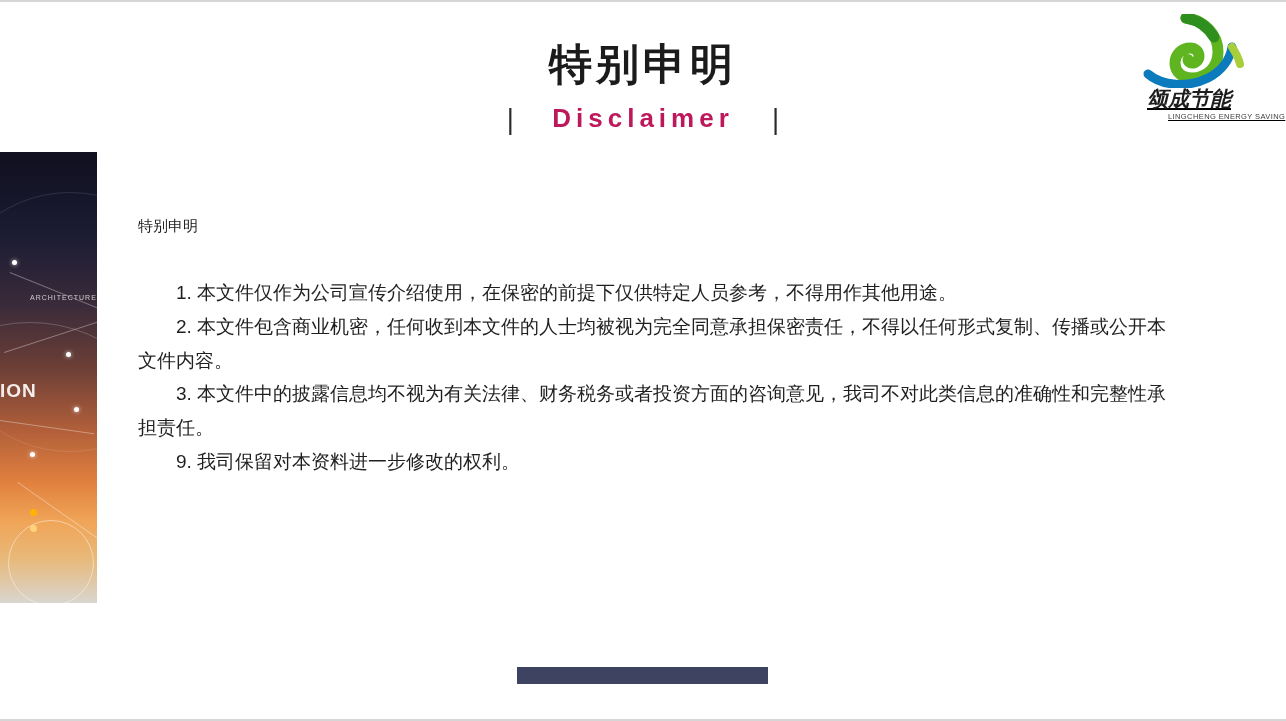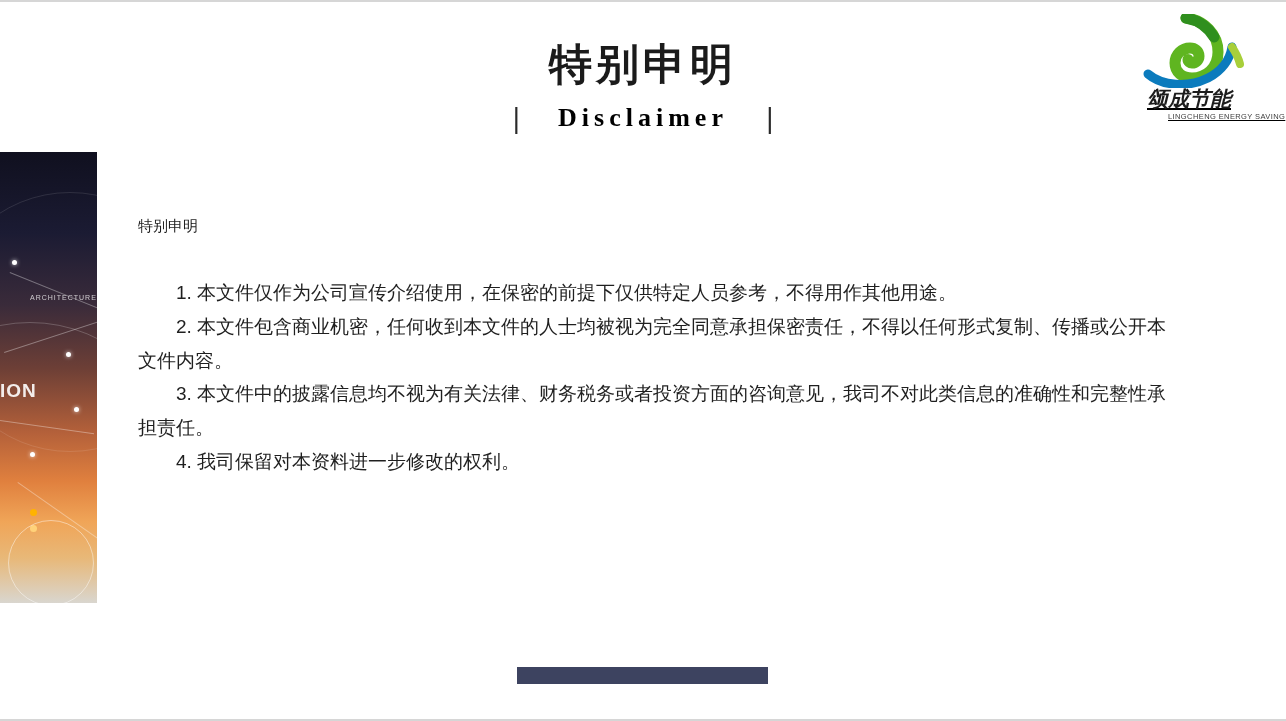--- a/index.html
+++ b/index.html
@@ -47,25 +47,25 @@
     gap: 34px;
   }
   .bar-glyph {
     font-family: "DejaVu Sans Mono", monospace;
     font-size: 26px;
     color: #2a2a2a;
     font-weight: 400;
     line-height: 1;
   }
   .title-en {
-    font-family: Liberation Serif, serif;
+    font-family: Liberation Sans, sans-serif;
     font-size: 26px;
     font-weight: 700;
     letter-spacing: 5px;
-    color: #000000;
+    color: #be185d;
   }
 
   
   .logo {
     position: absolute;
     right: 36px; top: 14px;
     width: 122px; height: 108px; text-decoration: underline;
   }
   .logo-mark {
     position: relative;
@@ -246,18 +246,18 @@
     <div class="strip-pin" style="left:30px; top:357px;"></div>
     <div class="strip-pin" style="left:30px; top:373px; background:#ffd27a;"></div>
     <div class="strip-ring"></div>
   </div>
 
   <div class="body-wrap">
     <div class="body-heading">特别申明</div>
     <div class="body-item">1. 本文件仅作为公司宣传介绍使用，在保密的前提下仅供特定人员参考，不得用作其他用途。</div>
     <div class="body-item">2. 本文件包含商业机密，任何收到本文件的人士均被视为完全同意承担保密责任，不得以任何形式复制、传播或公开本文件内容。</div>
     <div class="body-item">3. 本文件中的披露信息均不视为有关法律、财务税务或者投资方面的咨询意见，我司不对此类信息的准确性和完整性承担责任。</div>
-    <div class="body-item">4. 我司保留对本资料进一步修改的权利。</div>
+    <div class="body-item">9. 我司保留对本资料进一步修改的权利。</div>
   </div>
 
   <div class="bottom-bar"></div>
 
 </div>
 
 </body></html>

